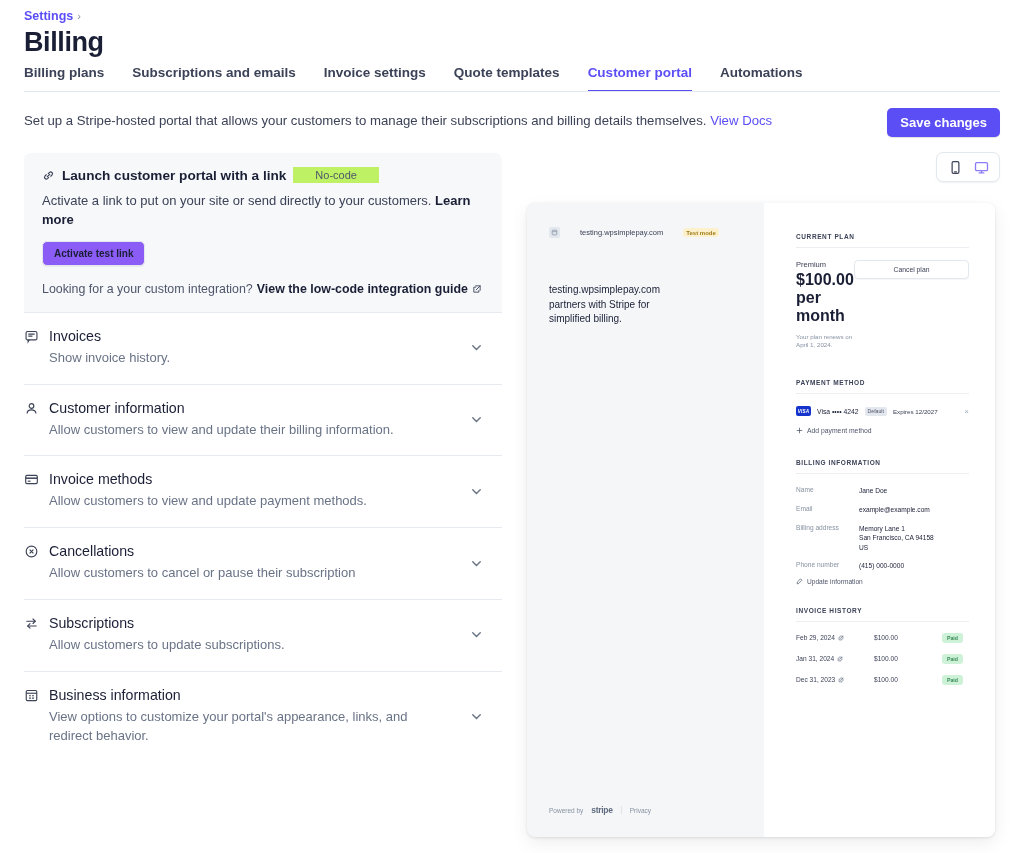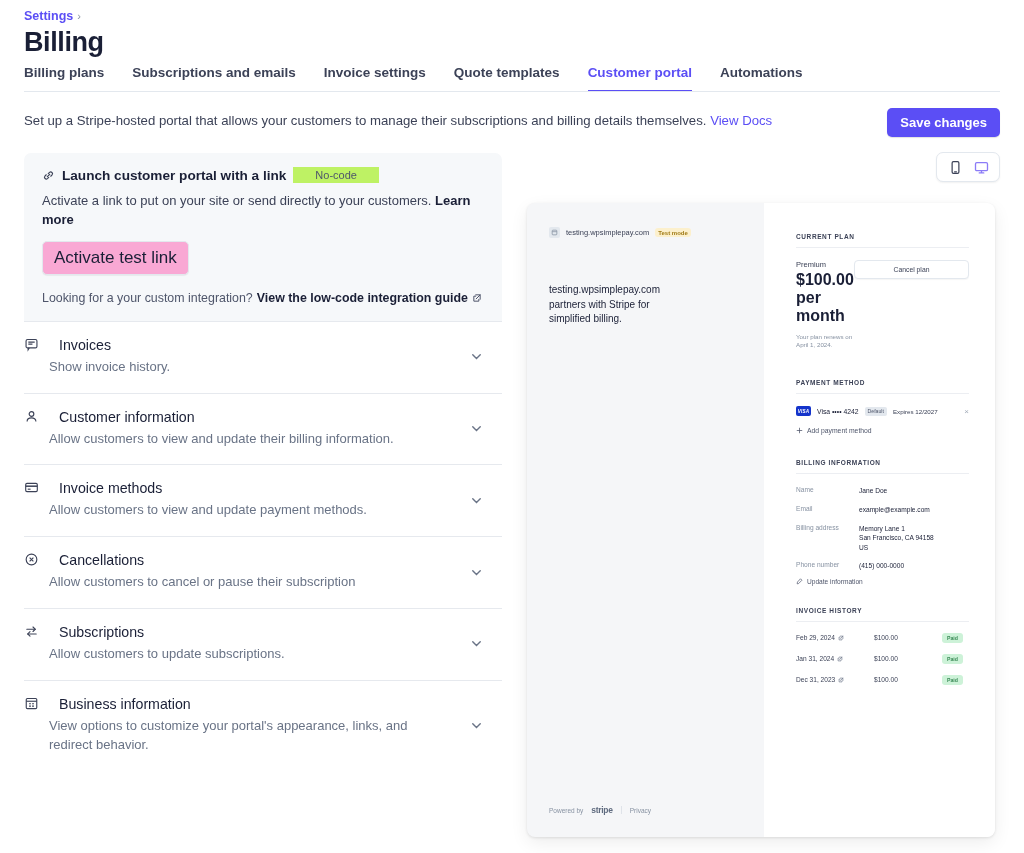--- a/index.html
+++ b/index.html
@@ -69,39 +69,39 @@
   .nocode-title { font-size: 13.6px; font-weight: bold; color: #1a1f36; }
   .badge-nocode {
     background: #bef264; color: #4f566b; font-size: 11px;
     border-radius: 0; padding: 2px 22px; font-weight: normal;
   }
   .nocode-sub {
     margin-top: 9px; font-size: 13px; color: #3c4257; line-height: 1.45;
   }
   .nocode-sub b { font-weight: bold; color: #1a1f36; }
   .activate-btn {
-    margin-top: 11px; background: #f9a8d4; border: 1px solid #e3e8ee;
-    border-radius: 5px; padding: 6px 11px; font-size: 17px;
-    font-weight: normal; color: #1a1f36; cursor: pointer;
+    margin-top: 11px; background: #8b5cf6; border: 1px solid #e3e8ee;
+    border-radius: 5px; padding: 6px 11px; font-size: 10px;
+    font-weight: bold; color: #1a1f36; cursor: pointer;
     font-family: inherit; box-shadow: 0 1px 1px rgba(0,0,0,.06);
   }
   .nocode-foot {
     margin-top: 16px; font-size: 12.4px; color: #4f566b;
     display: flex; align-items: center; gap: 4px; flex-wrap: wrap;
   }
   .nocode-foot b { color: #1a1f36; font-weight: bold; }
 
   .acc-list { border-top: 1px solid #e6e9ee; }
   .acc-row {
     display: flex; align-items: center; justify-content: space-between;
     border-bottom: 1px solid #e6e9ee;
     padding: 15px 10px 16px 0; cursor: pointer;
   }
   .acc-main { display: flex; flex-direction: column; gap: 5px; flex: 1; }
-  .acc-head { display: flex; align-items: flex-start; gap: 20px; }
+  .acc-head { display: flex; align-items: flex-end; gap: 10px; }
   .acc-ico { width: 15px; height: 15px; flex: 0 0 15px; color: #3c4257; display:block; }
   .acc-label { font-size: 14.2px; font-weight: normal; color: #1a1f36; }
   .acc-desc {
     font-size: 13px; color: #697386; line-height: 1.45;
     padding-left: 25px; max-width: 400px;
   }
   .chev { width: 15px; height: 15px; color: #697386; flex: 0 0 15px; margin-right: 8px; }
 
   
   .device-toggle {
@@ -120,21 +120,21 @@
     width: 468px; height: 634px;
     background: #f5f6f8;
     border-radius: 8px;
     box-shadow: 0 1px 3px rgba(0,0,0,.10), 0 6px 18px rgba(0,0,0,.07);
     overflow: hidden;
     display: flex;
   }
   .pv-left { width: 244px; position: relative; padding: 24px 22px; }
   .pv-right { flex: 1; background: #fff; padding: 30px 26px 0 32px; position: relative; }
 
-  .pv-urlbar { display: flex; align-items: center; gap: 6px; }
+  .pv-urlbar { display: flex; align-items: center; gap: 20px; }
   .pv-url-ico {
     width: 11px; height: 11px; border-radius: 2px; background: #e3e8ee;
     display: flex; align-items: center; justify-content: center;
   }
   .pv-url-ico svg { width: 7px; height: 7px; color: #8792a2; }
   .pv-url { font-size: 7.5px; color: #3c4257; }
   .pv-testmode {
     background: #fcf0cd; color: #a07b17; font-size: 6px;
     font-weight: bold; border-radius: 3px; padding: 1.5px 3px;
   }

